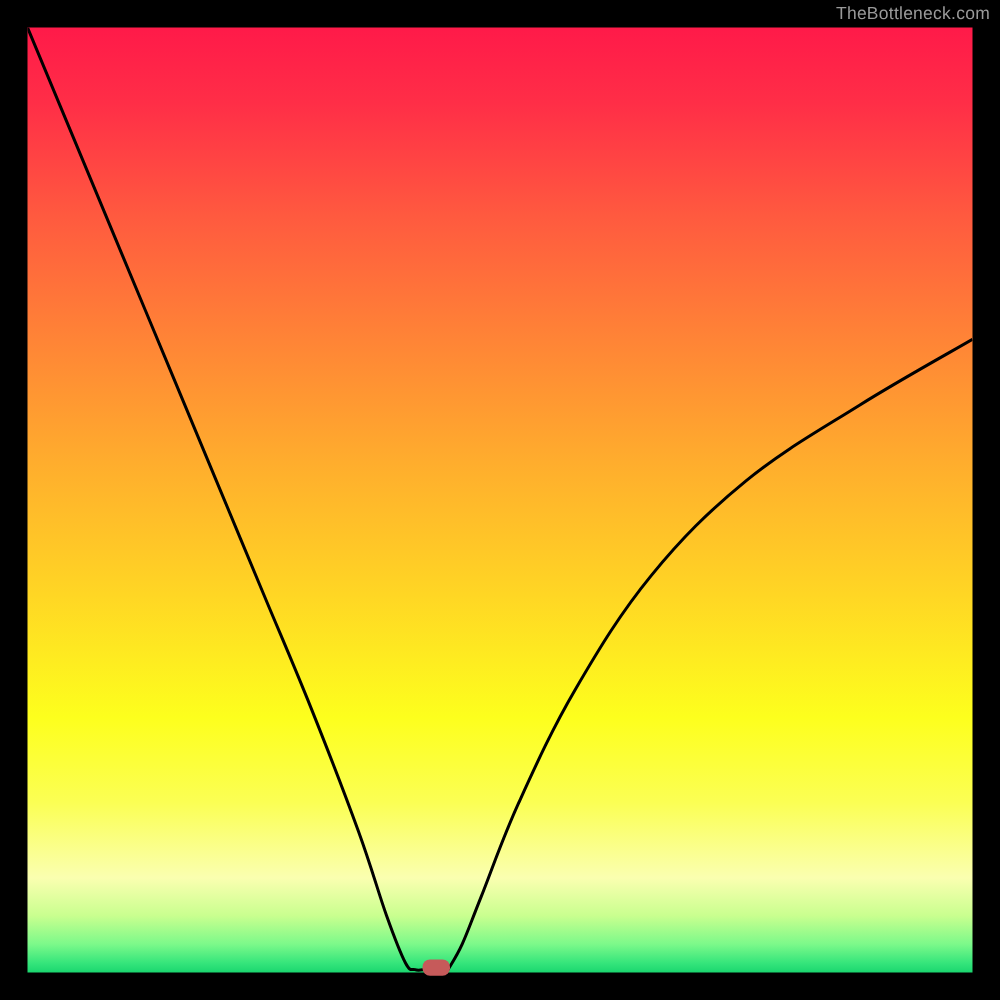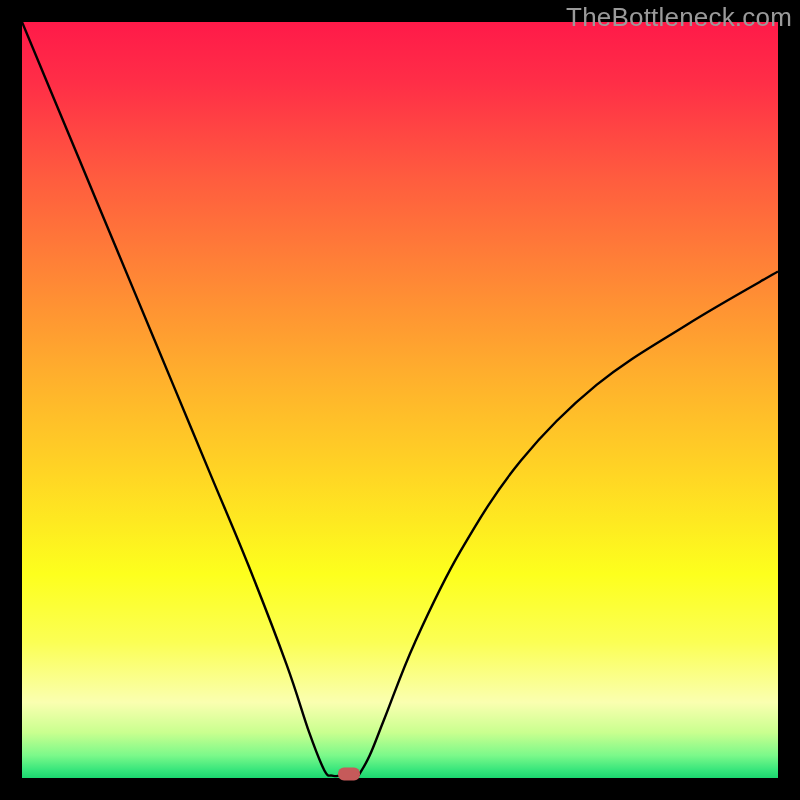--- a/index.html
+++ b/index.html
@@ -31,21 +31,21 @@
       #7cf98a 97%,
       #35e57b 99%,
       #1bd66f 100%
     );
   }
   .watermark {
     position: absolute;
     top: 2px;
     right: 8px;
     color: #9a9a9a;
-    font-size: 26px;
+    font-size: 14px;
     font-weight: 500;
     letter-spacing: 0.2px;
     z-index: 5;
   }
   svg.curve {
     position: absolute;
     left: 0;
     top: 0;
     width: 756px;
     height: 756px;

